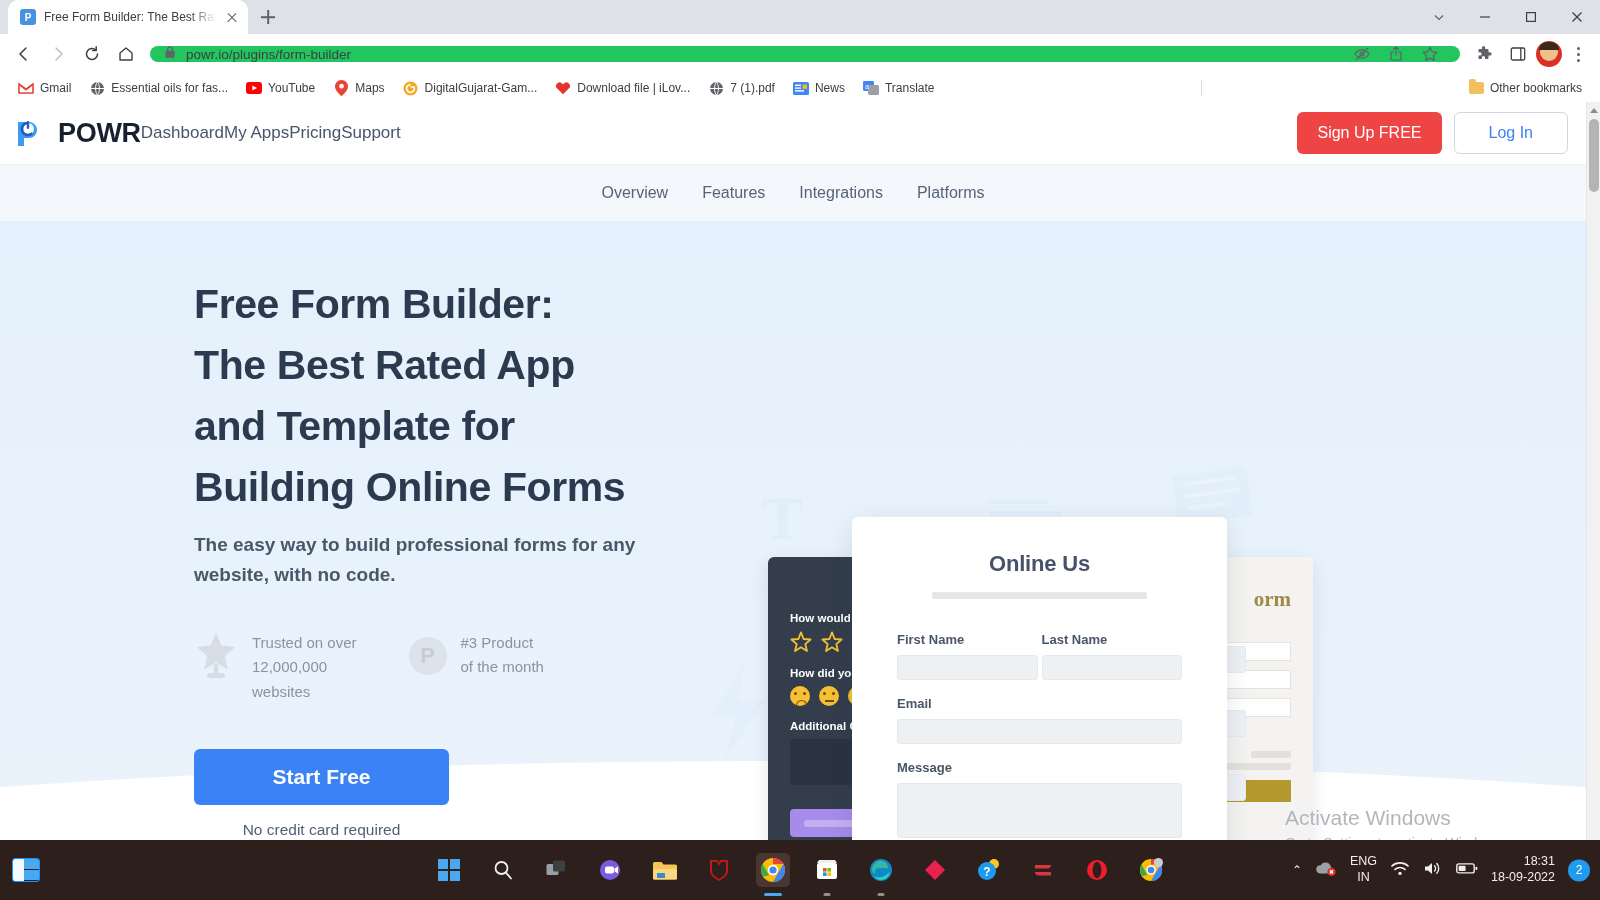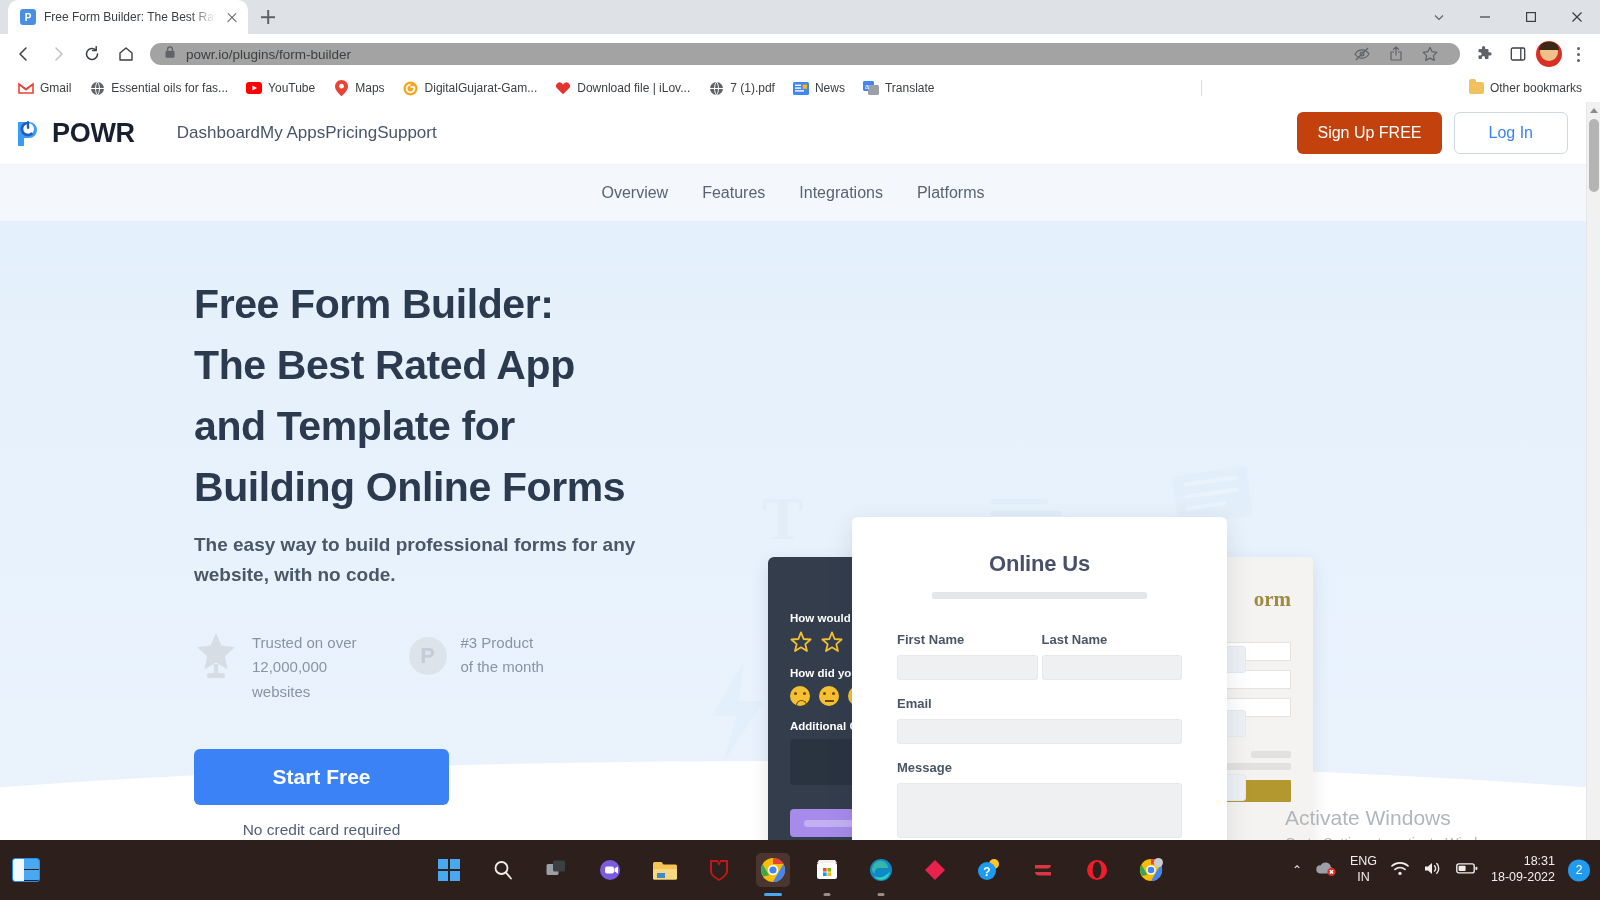--- a/index.html
+++ b/index.html
@@ -42,21 +42,21 @@
   .newtab::after  { width: 1.6px; height: 14px; transform: translate(-50%,-50%); }
 
   .wincontrols { position: absolute; right: 0; top: 0; height: 34px; display: flex; align-items: center; }
   .wc { width: 46px; height: 34px; display: flex; align-items: center; justify-content: center; cursor: pointer; }
   .wc svg { display: block; }
 
   
   .toolbar { height: 40px; background: #fff; display: flex; align-items: center; padding: 0 8px; gap: 2px; }
   .tb-btn { width: 32px; height: 32px; border-radius: 50%; display: flex; align-items: center; justify-content: center; cursor: pointer; flex: 0 0 auto; }
   .omnibox {
-    flex: 1 1 auto; height: 22px; background: #a3a3a3; border-radius: 16px;
+    flex: 1 1 auto; height: 16px; background: #22c55e; border-radius: 16px;
     display: flex; align-items: center; padding: 0 14px; gap: 10px; margin: 0 6px; cursor: text;
   }
   .omnibox .url { font-size: 13.5px; color: #3c4043; white-space: nowrap; }
   .omni-right { display: flex; align-items: center; gap: 2px; margin-left: auto; }
   .avatar-btn { width: 26px; height: 26px; border-radius: 50%; background: #d93025; overflow: hidden; position: relative; flex:0 0 auto; cursor:pointer;}
   .avatar-btn .face { position:absolute; left:4px; top:2px; width:18px; height:18px; border-radius:50%; background:#f0c08a; }
   .avatar-btn .hair { position:absolute; left:3px; top:1px; width:20px; height:8px; border-radius:10px 10px 0 0; background:#3a2a1a; }
   .menu-dots { width: 28px; height: 32px; display:flex; flex-direction:column; align-items:center; justify-content:center; gap:3px; cursor:pointer;}
   .menu-dots i { width: 3px; height: 3px; border-radius: 50%; background: #5f6368; display:block;}
 
@@ -69,27 +69,27 @@
   .folder-ico { width:15px; height:12px; background:#f1c15e; border-radius:2px; position:relative; }
   .folder-ico::before{content:'';position:absolute;top:-3px;left:0;width:7px;height:4px;background:#f1c15e;border-radius:2px 2px 0 0;}
   .bm-sep { width:1px; height:16px; background:#dadce0; margin-left:auto; }
 
   
   .viewport { position: relative; width: 1600px; height: 738px; background: #fff; overflow: hidden; }
   .page { position: absolute; inset: 0 14px 0 0; background: #fff; overflow: hidden; }
 
   
   .powr-nav { height: 62px; background: #fff; display: flex; align-items: center; padding: 0 18px 0 14px; position: relative; z-index: 6;}
-  .logo { display: flex; align-items: center; gap: 10px; margin-right: 42px; cursor: pointer;}
+  .logo { display: flex; align-items: center; gap: 16px; cursor: pointer;}
   .logo-mark { width: 28px; height: 30px; position: relative; }
   .logo-word { font-size: 27px; font-weight: 700; color: #17202e; letter-spacing: -0.3px; }
   .nav-links { display: flex; align-items: center; }
   .nav-link { font-size: 17px; color: #49556b; cursor: pointer; }
   .nav-actions { margin-left: auto; display: flex; align-items: center; gap: 12px; }
-  .btn-signup { background: #c2410c; color: #fff; font-size: 16px; padding: 12px 20px; border-radius: 6px; border: none; cursor: pointer; font-family: inherit; }
+  .btn-signup { background: #ef4444; color: #fff; font-size: 16px; padding: 12px 20px; border-radius: 6px; border: none; cursor: pointer; font-family: inherit; }
   .btn-login { background: #fff; color: #3b82f6; font-size: 16px; padding: 11px 34px; border-radius: 6px; border: 1px solid #cfd8e3; cursor: pointer; font-family: inherit; }
 
   
   .subnav { height: 57px; background: #f4f8fd; display: flex; align-items: center; justify-content: center; gap: 34px; border-top: 1px solid #eef2f7; position:relative; z-index:5;}
   .subnav-link { font-size: 16px; color: #586376; cursor: pointer; }
 
   
   .hero { position: relative; height: 620px; background: linear-gradient(180deg,#e4f0fb 0%,#e8f2fc 55%,#eaf3fc 100%); overflow: hidden; }
   .hero-curve { position:absolute; left:0; right:0; bottom:-40px; height: 120px; background:#fff; border-radius: 50% 50% 0 0 / 100% 100% 0 0; transform: scaleX(1.6); }
 

